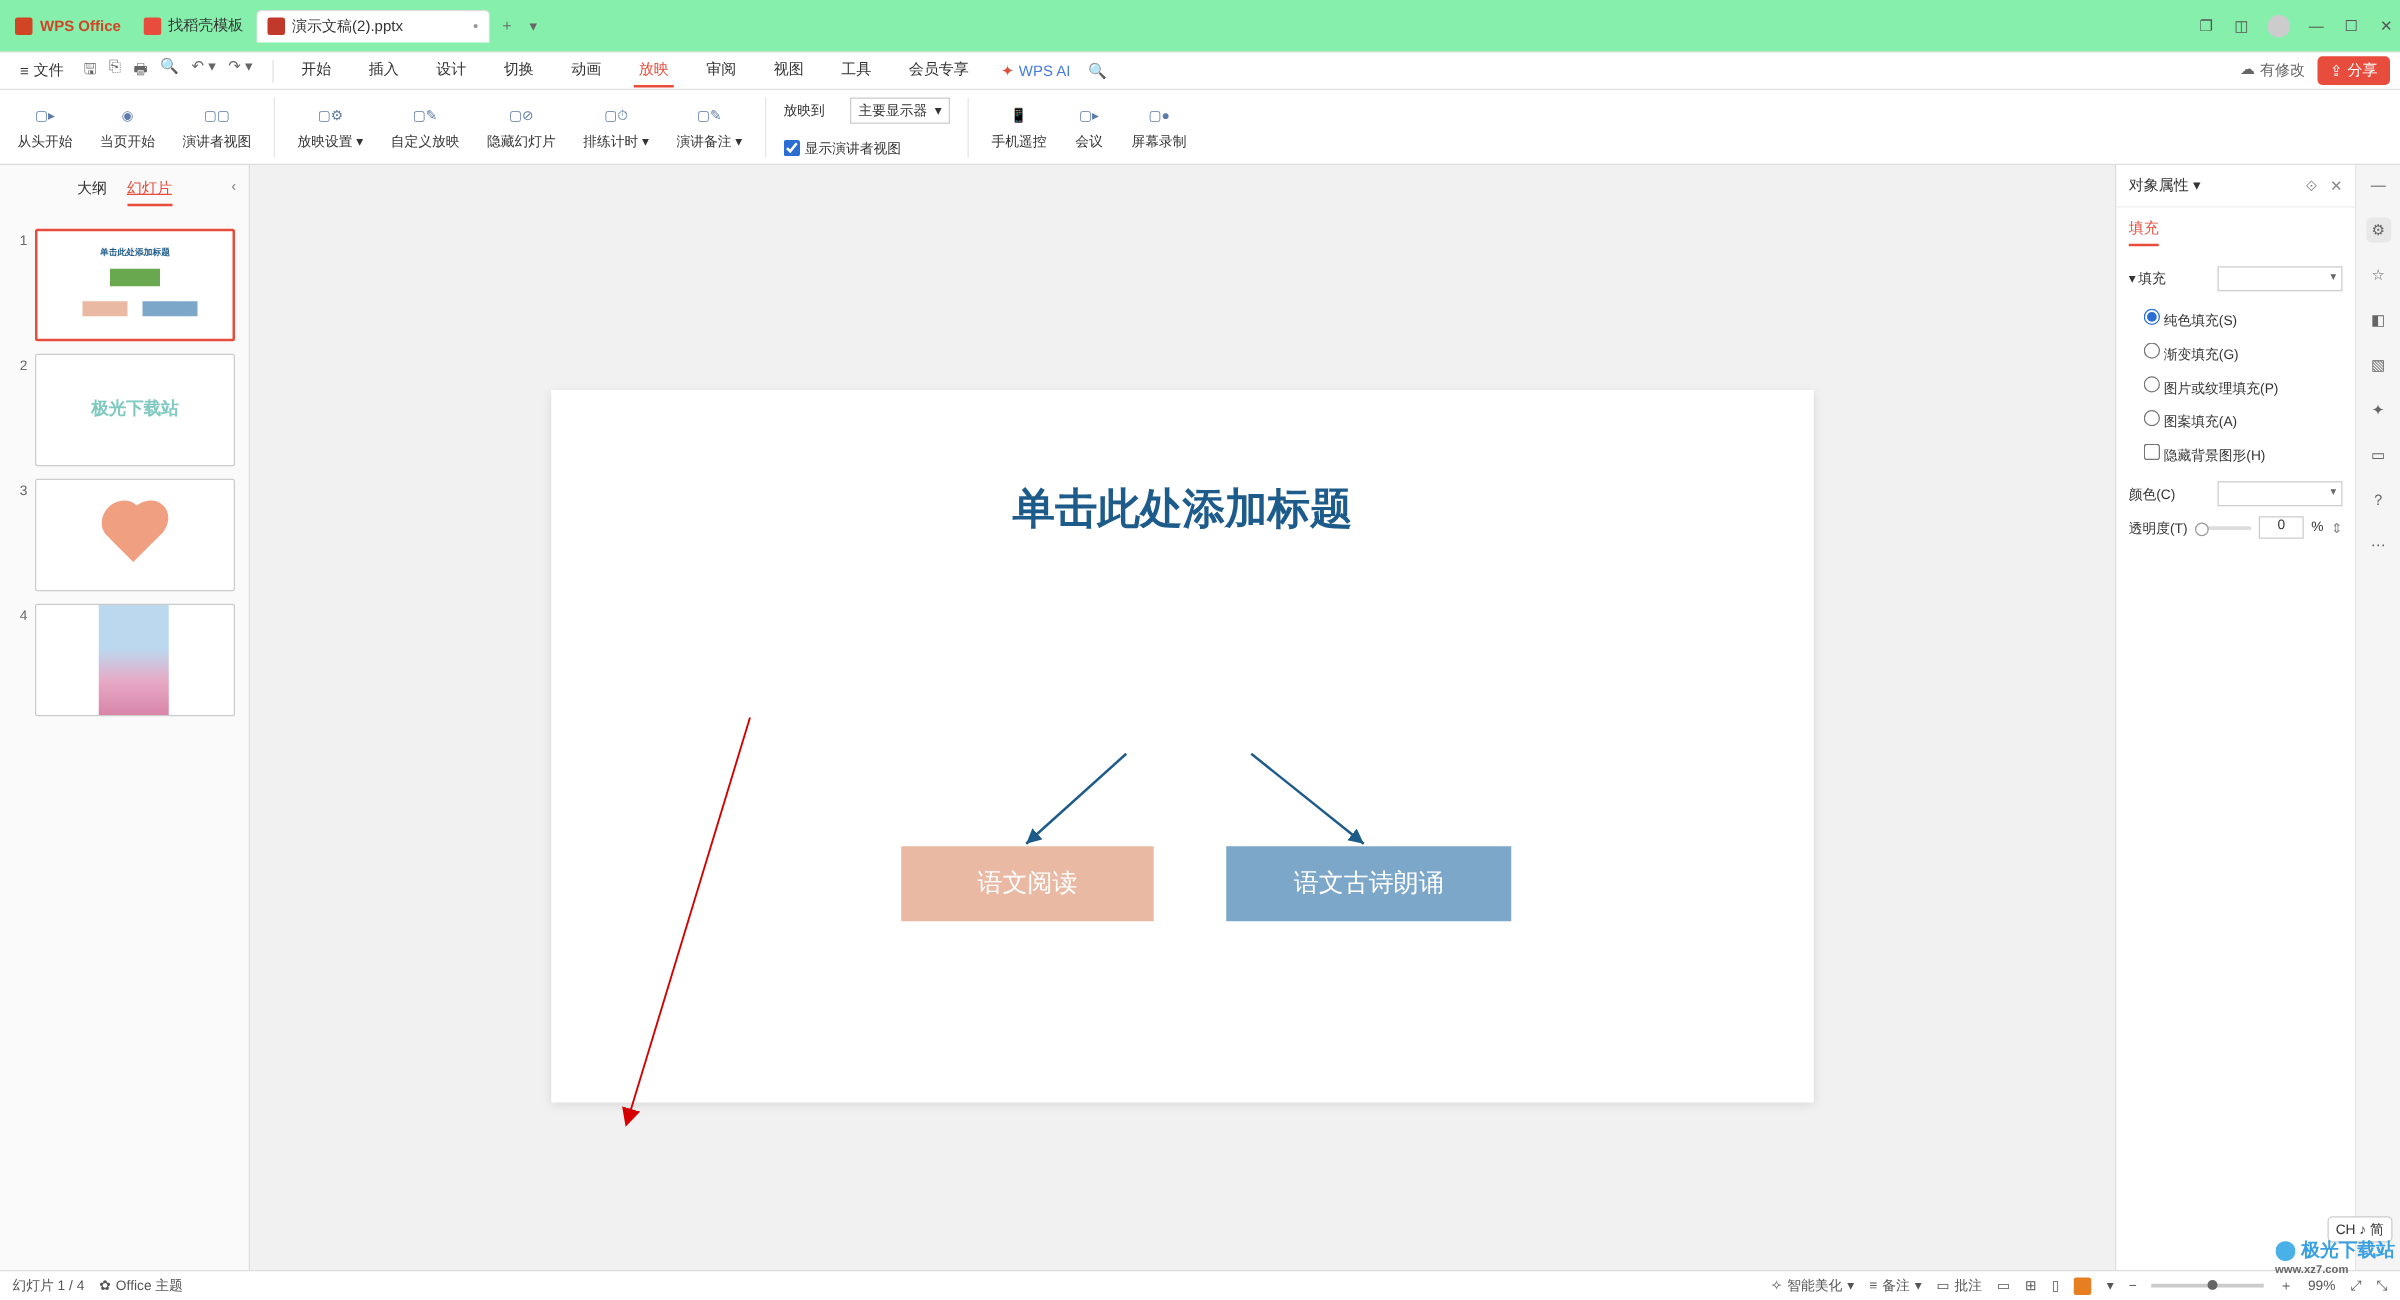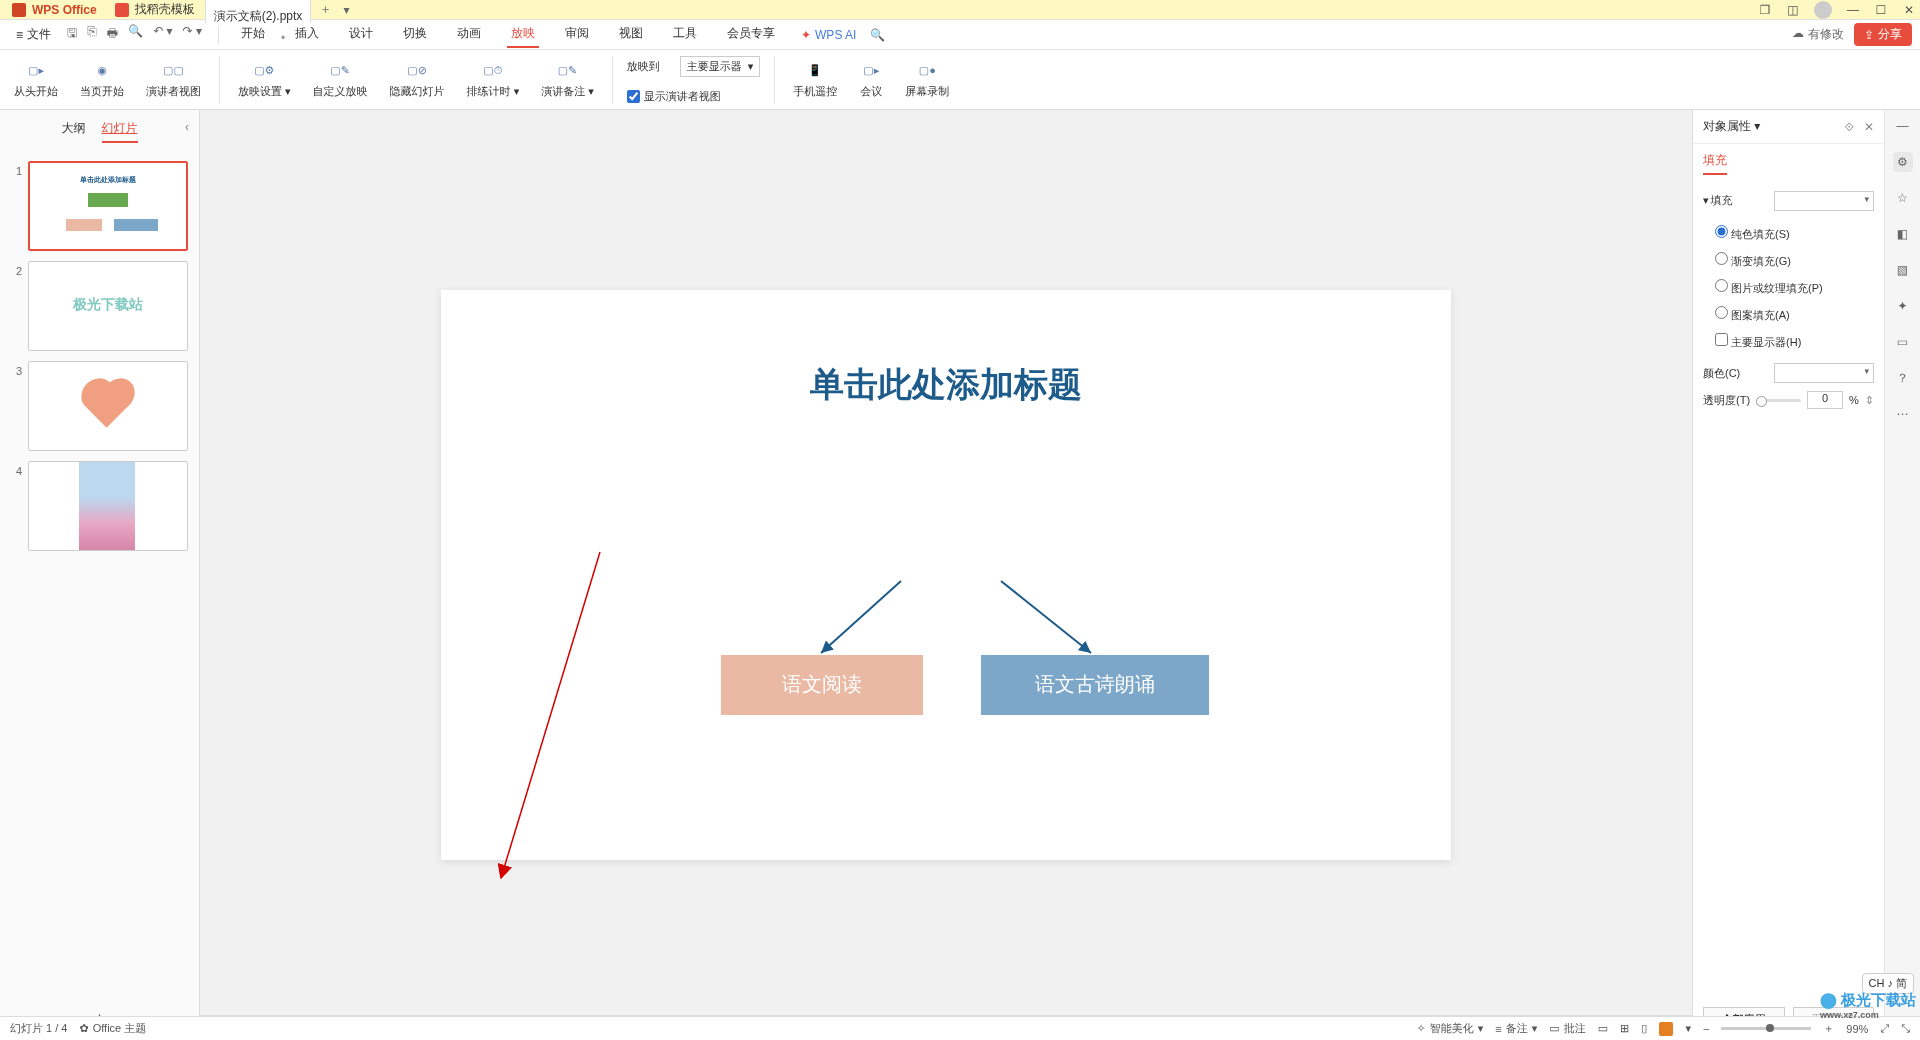--- a/index.html
+++ b/index.html
@@ -1,17 +1,17 @@
 <!DOCTYPE html>
 <html><head>
 <meta charset="utf-8">
 <style>
 * { margin: 0; padding: 0; box-sizing: border-box; font-family: "Microsoft YaHei", sans-serif; }
 body { width: 1920px; height: 1040px; background: #f5f5f5; overflow: hidden; font-size: 12px; color: #333; position: relative; }
-.title-bar { height: 20px; background: #fef9c3; display: flex; align-items: center; padding: 0 4px; border-bottom: 1px solid #e0e0e0; }
+.title-bar { height: 42px; background: #86efac; display: flex; align-items: center; padding: 0 4px; border-bottom: 1px solid #e0e0e0; }
 .title-tab { display: flex; align-items: center; padding: 4px 8px; height: 26px; margin-right: 2px; border-radius: 4px 4px 0 0; gap: 6px; }
 .title-tab.active { background: #fff; }
 .title-tab.wps { color: #d14424; font-weight: bold; }
 .tab-icon { width: 14px; height: 14px; display: inline-block; border-radius: 2px; }
 .tab-icon.orange { background: #d14424; }
 .tab-icon.red { background: #e74c3c; }
 .tab-icon.reddark { background: #c0392b; }
 .win-controls { margin-left: auto; display: flex; gap: 14px; align-items: center; color: #555; }
 .win-btn { width: 14px; height: 14px; cursor: pointer; display: flex; align-items: center; justify-content: center; }
 .tab-add { padding: 4px 6px; color: #666; }
@@ -112,21 +112,21 @@
 
 <div class="title-bar">
   <div class="title-tab wps">
     <span class="tab-icon orange"></span>
     <span>WPS Office</span>
   </div>
   <div class="title-tab">
     <span class="tab-icon red"></span>
     <span>找稻壳模板</span>
   </div>
-  <div class="title-tab active" style="border-top:1px solid #ddd;border-left:1px solid #ddd;border-right:1px solid #ddd;flex-direction:column;">
+  <div class="title-tab active" style="border-top:1px solid #ddd;border-left:1px solid #ddd;border-right:1px solid #ddd;">
     <span class="tab-icon reddark"></span>
     <span>演示文稿(2).pptx</span>
     <span class="dot" style="margin-left:50px">•</span>
   </div>
   <div class="tab-add">＋</div>
   <div class="tab-add">▾</div>
   <div class="win-controls">
     <span class="win-btn">❐</span>
     <span class="win-btn">◫</span>
     <span class="win-btn" style="width:18px;height:18px;border-radius:50%;background:#ccc"></span>
@@ -332,21 +332,21 @@
     <div class="rp-sect">
       <div class="rp-row" style="justify-content:space-between">
         <span class="rp-label">▾ <span>填充</span></span>
         <span class="rp-combo"></span>
       </div>
       <div class="radio-list" style="padding:4px 0 4px 12px">
         <label><input type="radio" name="f" checked="" style="accent-color: rgb(42, 110, 212);"> <span>纯色填充(S)</span></label>
         <label><input type="radio" name="f" style=""> <span>渐变填充(G)</span></label>
         <label><input type="radio" name="f" style=""> <span>图片或纹理填充(P)</span></label>
         <label><input type="radio" name="f" style=""> <span>图案填充(A)</span></label>
-        <label><input type="checkbox" style=""> <span>主要显示器(H)</span></label>
+        <label><input type="checkbox" style=""> <span>隐藏背景图形(H)</span></label>
       </div>
       <div class="rp-row" style="justify-content:space-between">
         <span>颜色(C)</span>
         <span class="rp-combo"></span>
       </div>
       <div class="rp-row">
         <span>透明度(T)</span>
         <div class="opacity-sl"></div>
         <span class="num-in">0</span>
         <span>%</span>

